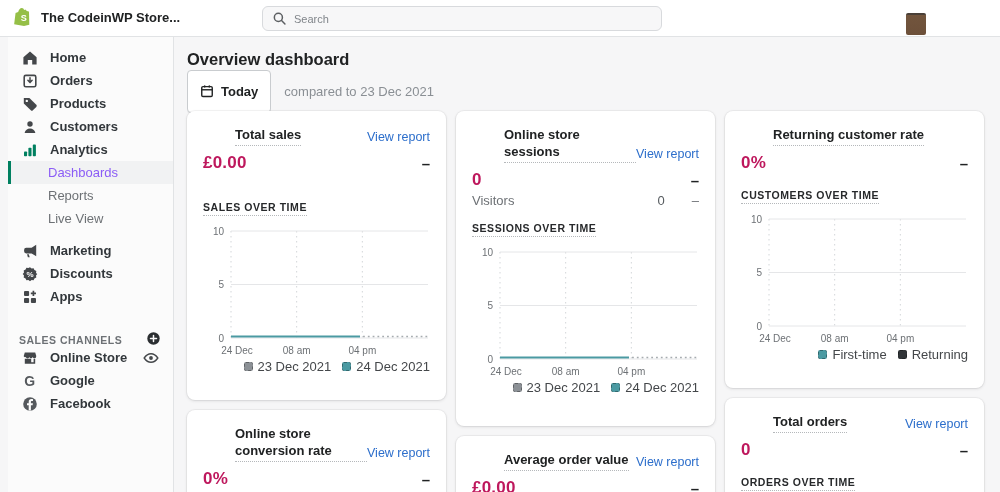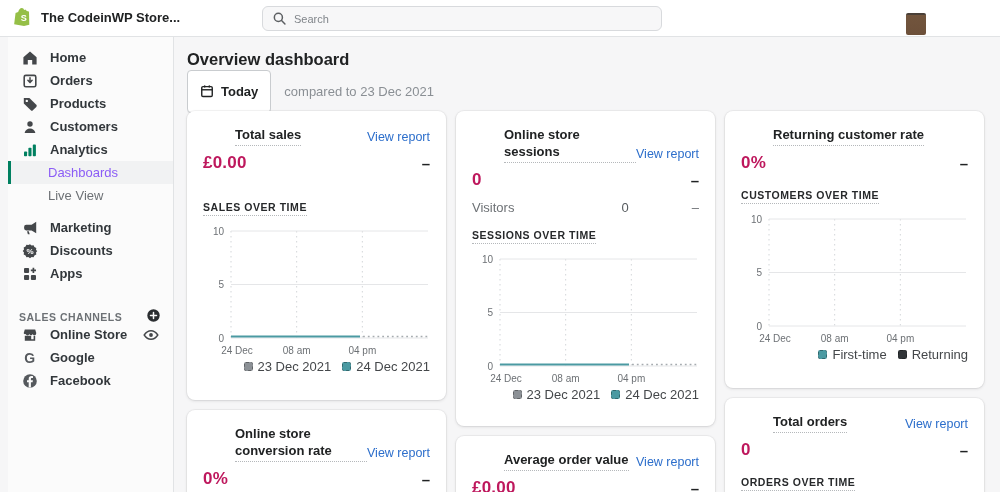--- a/index.html
+++ b/index.html
@@ -39,21 +39,21 @@
   .col { width:259px; display:flex; flex-direction:column; gap:10px; }
   .card { background:#fff; border-radius:8px; padding:15px 16px; overflow:hidden;
     box-shadow:0 0 0 1px rgba(63,63,68,.05), 0 1px 3px 0 rgba(63,63,68,.15); }
   .title-row { display:flex; justify-content:space-between; align-items:flex-end; }
   .card-title { font-size:13px; font-weight:600; color:#202223; line-height:17px;
     border-bottom:1px dotted #b5b8bb; padding-bottom:2px; width:max-content; max-width:168px;margin-left:32px; }
   .view-report { font-size:12.5px; color:#2c6ecb; text-decoration:none; white-space:nowrap; padding-bottom:2px; }
   .value-row { display:flex; justify-content:space-between; align-items:center; margin-top:7px; }
   .big { font-size:17px; font-weight:650; letter-spacing:.2px; color:#be185d; }
   .delta { font-size:15px; font-weight:600; color:#202223; }
-  .visitors-row { display:flex; align-items:flex-end; margin-top:10px; font-size:13px;gap:36px; }
+  .visitors-row { display:flex; align-items:flex-end; margin-top:3px; font-size:13px; }
   .visitors-row .vlbl { color:#6d7175; }
   .visitors-row .vval { margin-left:auto; color:#565b5f; }
   .visitors-row .vdelta { margin-left:27px; color:#6d7175; }
   .section-label { font-size:10.5px; font-weight:600; letter-spacing:.55px; color:#27292b;
     border-bottom:1px dotted #b5b8bb; padding-bottom:2px; width:max-content; }
   .m1 { margin-top:28px; } .m2 { margin-top:14px; } .m3 { margin-top:16px; }
   .chart { margin-top:8px; height:132px; }
   .legend { display:flex; justify-content:flex-end; gap:11px; margin-top:3px; font-size:13px; color:#44474a; }
   .lg-item { display:flex; align-items:center; gap:5px; }
   .lg-sq { width:9px; height:9px; border-radius:2px; display:inline-block; border:1px dashed rgba(0,0,0,.32); }
@@ -125,20 +125,23 @@
         <svg viewBox="0 0 16 16" width="16" height="16">
           <rect x="2" y="9.4" width="3.1" height="4.8" rx=".8" fill="#008060"></rect>
           <rect x="6.4" y="5.8" width="3.1" height="8.4" rx=".8" fill="#008060"></rect>
           <rect x="10.8" y="2.6" width="3.1" height="11.6" rx=".8" fill="#008060"></rect>
         </svg>
       </span>
     <span class="lbl">Analytics</span>
   </div>
   <div class="nav-sub active">
     <span>Dashboards</span>
+  </div>
+  <div class="nav-sub">
+    <span>Reports</span>
   </div>
   <div class="nav-sub">
     <span>Live View</span>
   </div>
   <div class="nav-gap"></div>
   <div class="nav-item">
     <span class="ic">
         <svg viewBox="0 0 16 16" width="16" height="16">
           <path d="M14.2 1.8v11.4l-4.6-2.8H4.2A2.1 2.1 0 012.1 8.3V6.9a2.1 2.1 0 012.1-2.1h5.4z" fill="#44474a"></path>
           <path d="M5 11.2l.9 3h1.8l-.9-3z" fill="#44474a"></path>

